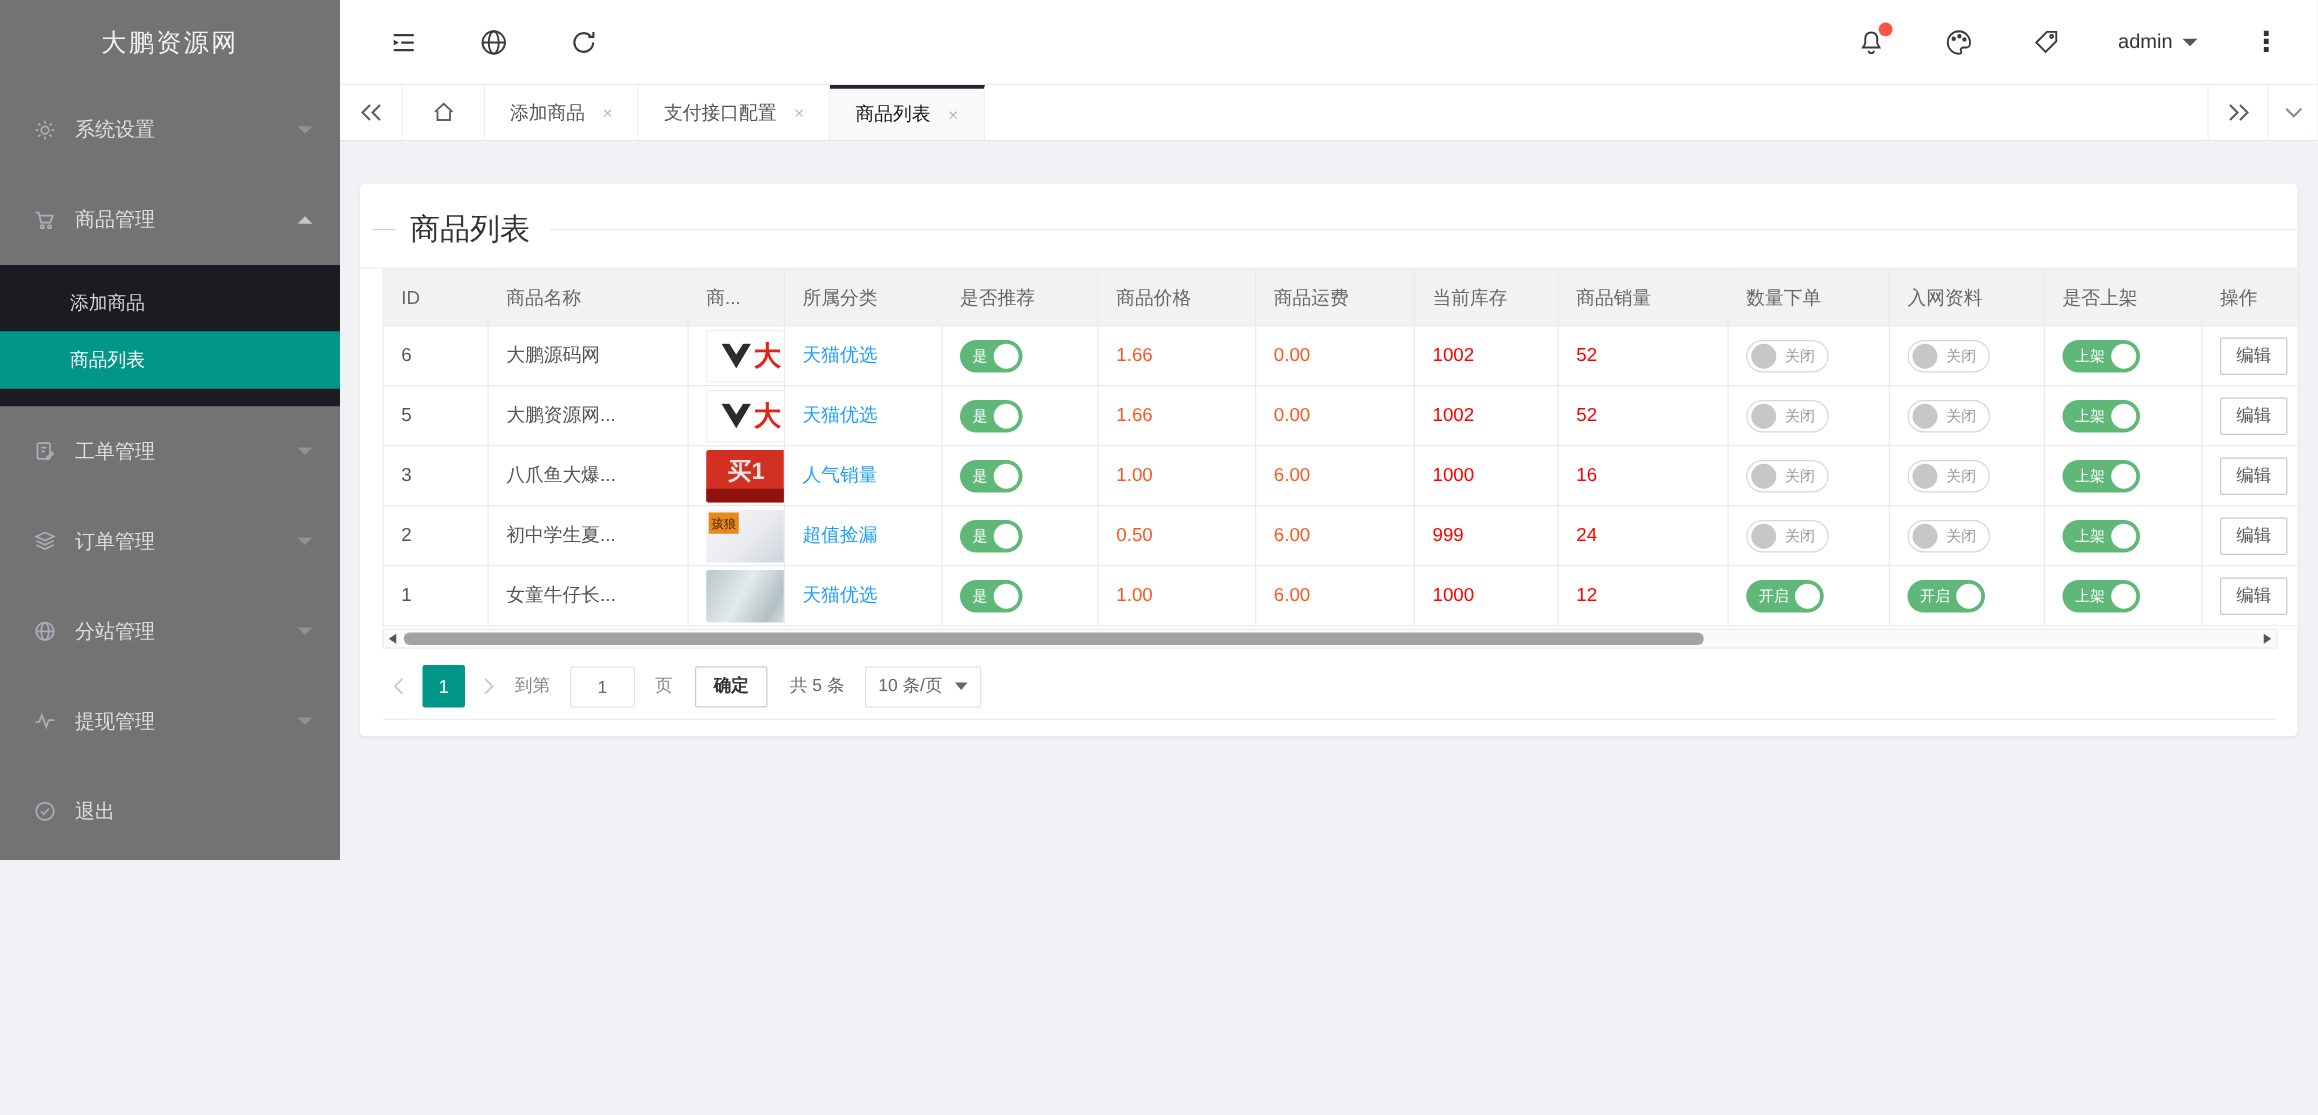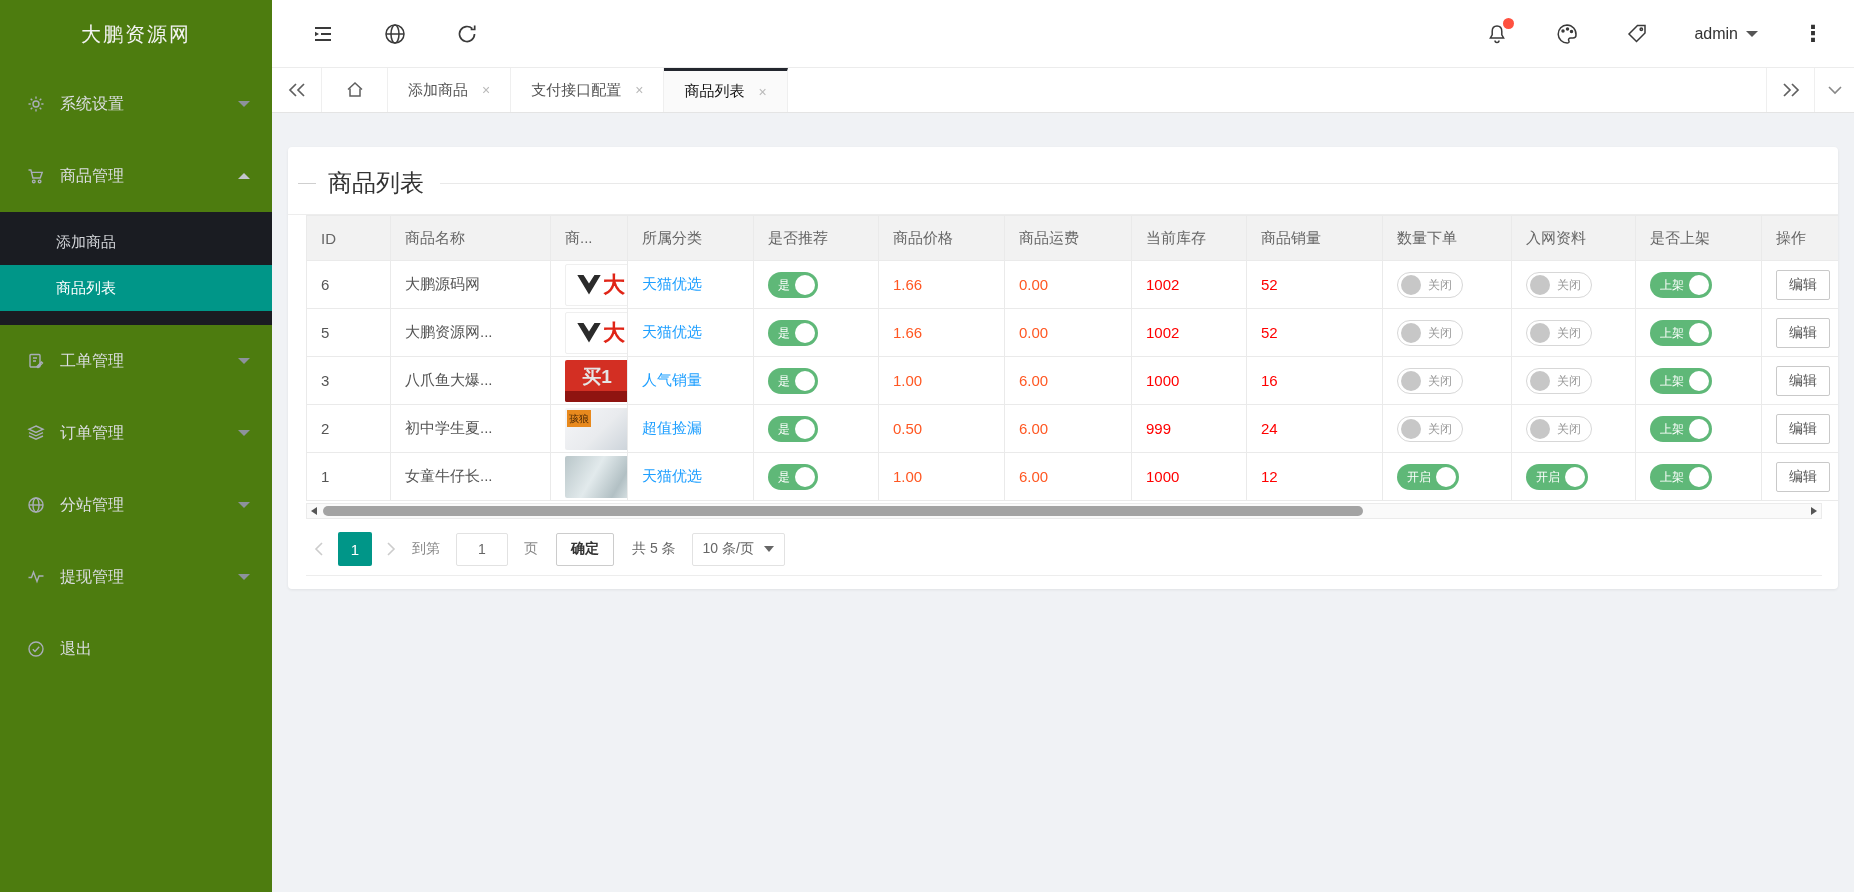--- a/index.html
+++ b/index.html
@@ -1,20 +1,20 @@
 <!DOCTYPE html>
 <html><head>
 <meta charset="utf-8">
 <style>
   * { margin:0; padding:0; box-sizing:border-box; }
   html,body { width:1854px; height:892px; overflow:hidden; }
   body { font-family:"Liberation Sans","DejaVu Sans",sans-serif; background:#f0f2f5; position:relative; color:#333; }
 
   
-  #sidebar { position:absolute; left:0; top:0; width:272px; height:892px; background:#4d7c0f; z-index:5;font-family:Liberation Serif, serif; }
+  #sidebar { position:absolute; left:0; top:0; width:272px; height:688px; background:#737373; z-index:5;font-family:Liberation Serif, serif; }
   .brand { height:68px; display:flex; align-items:center; justify-content:center; color:#f3f3f3; font-size:20px; letter-spacing:2px; }
   .menu-item { height:72px; display:flex; align-items:center; padding:0 22px 0 26px; color:#dcdee2; font-size:16px; cursor:pointer; position:relative; }
   .menu-item .mi-icon { width:20px; height:20px; margin-right:14px; display:inline-flex; align-items:center; justify-content:center; color:#a9aeb8; }
   .menu-item .mi-label { flex:1; }
   .caret-down { width:0; height:0; border-left:6px solid transparent; border-right:6px solid transparent; border-top:6px solid #8d929c; }
   .caret-up { width:0; height:0; border-left:6px solid transparent; border-right:6px solid transparent; border-bottom:6px solid #c3c6cc; }
   .submenu { background:#1a1c22; padding:7px 0 14px 0; }
   .submenu-item { height:46px; display:flex; align-items:center; padding-left:56px; color:#d4d6da; font-size:15px; cursor:pointer; }
   .submenu-item.active { background:#009688; color:#fff; }
 

